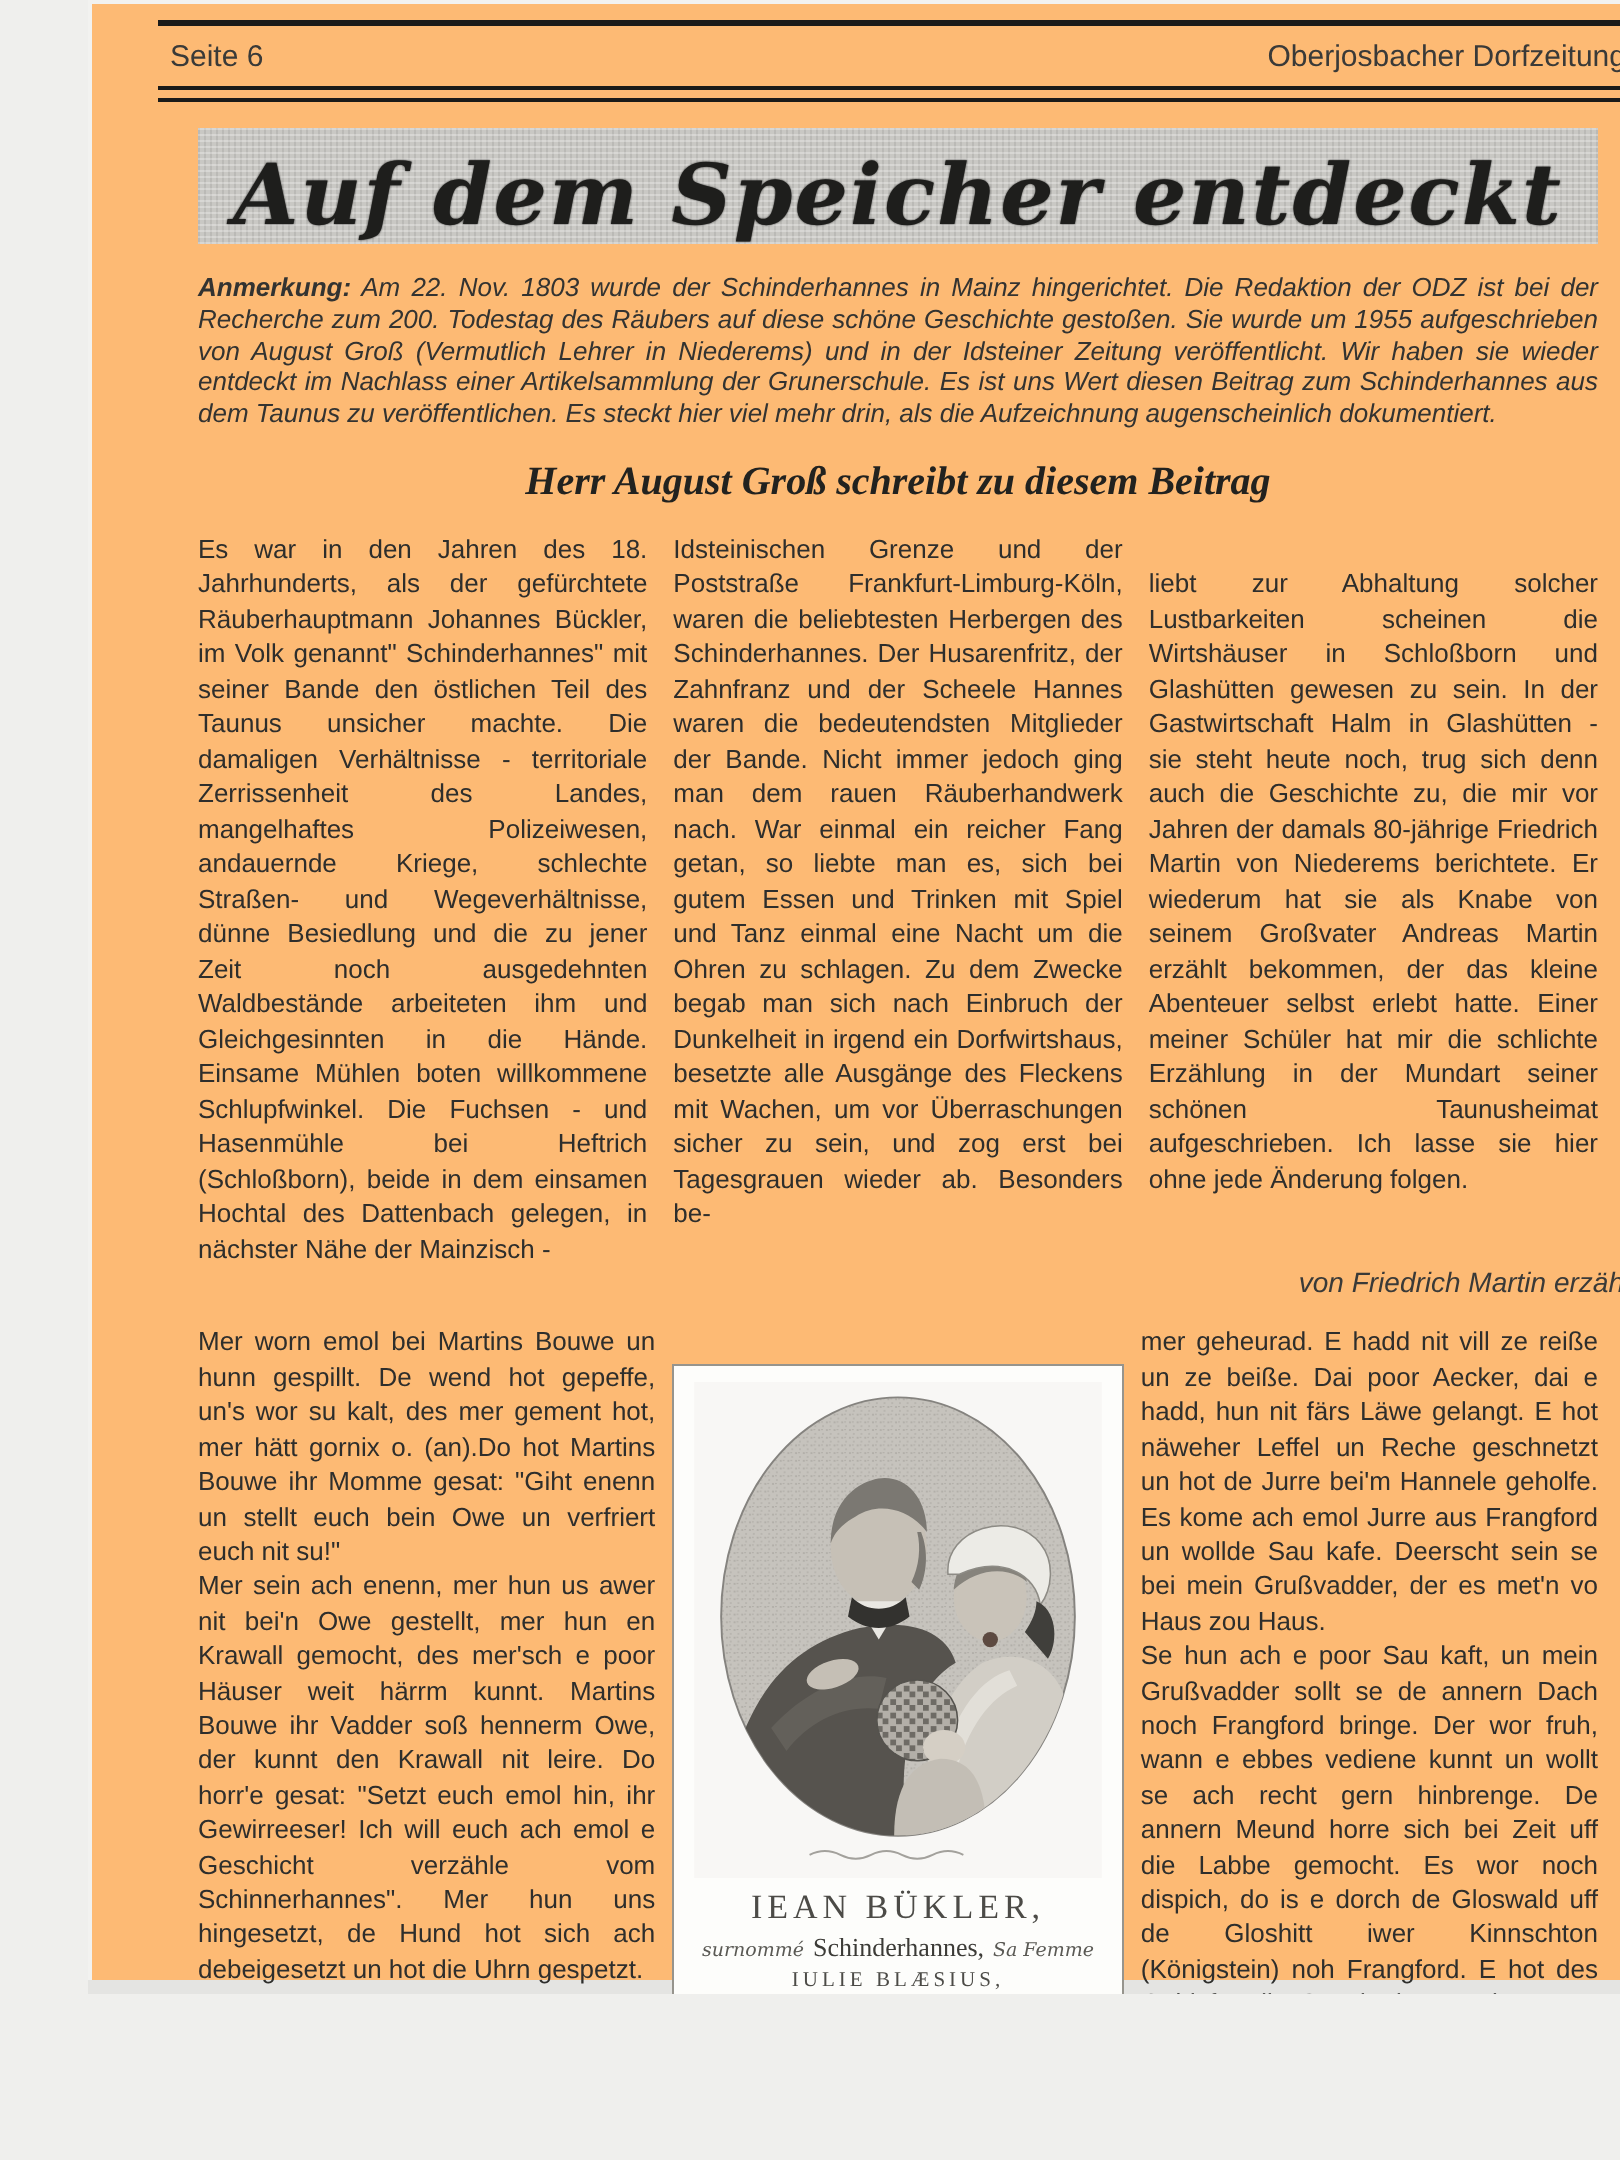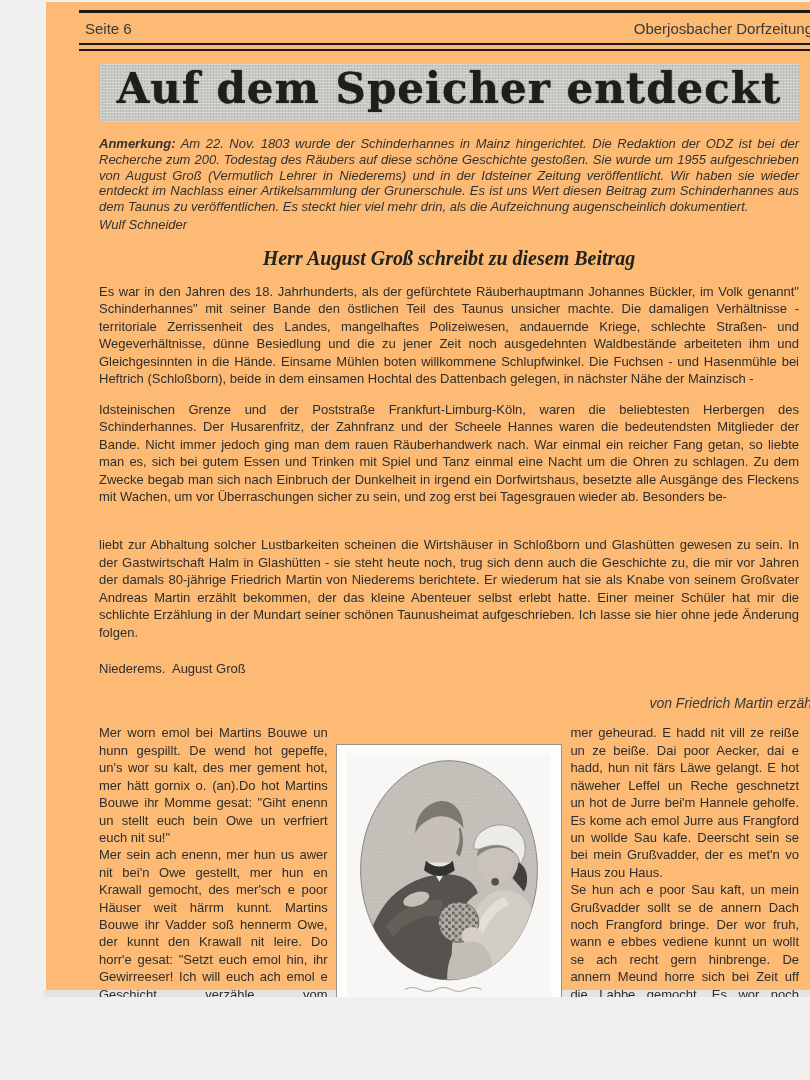--- a/index.html
+++ b/index.html
@@ -4,35 +4,36 @@
 <style>
   html,body { margin:0; padding:0; }
   body { width:810px; height:1080px; background:#efefed; font-family:"Liberation Sans",sans-serif; }
   .page { position:relative; width:810px; height:997px; background:#fdba74; overflow:hidden; color:#2b2b29; box-shadow: inset -5px -7px 0 #e4e4e2, inset 2px 2px 0 #f2f2f0; margin-left: 44px; }
   .inner { padding:10px 35px 0 35px; }
 
   .rule-top { height:3px; background:#1b1b19; }
   .header-row { display:flex; justify-content:space-between; align-items:baseline; padding:7px 6px 6px 6px; font-size:15px; color:#3a3a38; }
   .rule-double { height:4px; border-top:2px solid #1b1b19; border-bottom:2px solid #1b1b19; }
 
-  .banner { margin:13px 20px 0 20px; height:58px; display:flex; align-items:flex-start; justify-content:center;
+  .banner { margin:13px 20px 0 20px; height:58px; display:flex; align-items:flex-end; justify-content:center;
     background-color:#c9c8c4;
     background-image:
       repeating-linear-gradient(0deg, rgba(255,255,255,.28) 0 1px, transparent 1px 3px),
       repeating-linear-gradient(90deg, rgba(110,110,108,.16) 0 1px, transparent 1px 3px);
+    font-style: italic;
   }
   .banner-title { font-family:"DejaVu Serif",serif; font-weight:bold; font-size:42px; letter-spacing:1px; color:#1e1e1c; text-shadow:0 0 1px #1e1e1c; }
 
   .annotation { margin:14px 20px 0 20px; font-style:italic; font-size:13px; line-height:15.8px; text-align:justify; color:#333331; }
   .annotation .ann-label { font-weight:bold; }
   .annotation-sig { margin:2px 20px 0 20px; font-style:italic; font-size:13px; color:#333331; }
 
   .h-article1 { text-align:center; font-family:"Liberation Serif",serif; font-style:italic; font-weight:bold; font-size:20px; margin:15px 0 13px 0; color:#22221f; }
 
-  .cols3 { display:flex; gap:13px; margin:0 20px;flex-direction:column; }
+  .cols3 { display:flex; gap:13px; margin:0 20px; }
   .col { flex:1; font-size:13px; line-height:17.5px; text-align:justify; white-space:pre-line; color:#2e2e2c; }
   .signoff { margin-top:19px; white-space:pre-wrap; text-align:left; }
 
   .h-article2 { text-align:center; font-family:"Liberation Serif",serif; font-style:italic; font-weight:bold; font-size:27px; margin:14px 0 2px 0; color:#1f1f1d; }
   .h-article2-sub { text-align:right; font-style:italic; font-size:14px; margin:0 0 13px 0; color:#3a3a38; }
 
   .bottom-section { display:flex; gap:8px; margin:0 20px; }
   .bcol { width:240px; font-size:13px; line-height:17.4px; text-align:justify; white-space:pre-line; color:#2e2e2c; }
   .fig-col { width:238px; padding-top:20px; }
   .fig-box { border:1px solid #96948d; background:#fdfdfb; padding:8px 4px 8px 4px; text-align:center; }
@@ -64,30 +65,28 @@
 
     <div class="rule-double"></div>
 
     <div class="banner">
       <span class="banner-title">Auf dem Speicher entdeckt</span>
     </div>
 
     <div class="annotation">
       <span class="ann-label">Anmerkung:</span><span> Am 22. Nov. 1803 wurde der Schinderhannes in Mainz hingerichtet. Die Redaktion der ODZ ist bei der Recherche zum 200. Todestag des Räubers auf diese schöne Geschichte gestoßen. Sie wurde um 1955 aufgeschrieben von August Groß (Vermutlich Lehrer in Niederems) und in der Idsteiner Zeitung veröffentlicht. Wir haben sie wieder entdeckt im Nachlass einer Artikelsammlung der Grunerschule. Es ist uns Wert diesen Beitrag zum Schinderhannes aus dem Taunus zu veröffentlichen. Es steckt hier viel mehr drin, als die Aufzeichnung augenscheinlich dokumentiert.</span>
     </div>
-    <div class="annotation-sig">Wulf Schneider</div>
 
     <div class="h-article1">Herr August Groß schreibt zu diesem Beitrag</div>
 
     <div class="cols3">
       <div class="col">Es war in den Jahren des 18. Jahrhunderts, als der gefürchtete Räuberhauptmann Johannes Bückler, im Volk genannt" Schinderhannes" mit seiner Bande den östlichen Teil des Taunus unsicher machte. Die damaligen Verhältnisse - territoriale Zerrissenheit des Landes, mangelhaftes Polizeiwesen, andauernde Kriege, schlechte Straßen- und Wegeverhältnisse, dünne Besiedlung und die zu jener Zeit noch ausgedehnten Waldbestände arbeiteten ihm und Gleichgesinnten in die Hände. Einsame Mühlen boten willkommene Schlupfwinkel. Die Fuchsen - und Hasenmühle bei Heftrich (Schloßborn), beide in dem einsamen Hochtal des Dattenbach gelegen, in nächster Nähe der Mainzisch -</div>
       <div class="col">Idsteinischen Grenze und der Poststraße Frankfurt-Limburg-Köln, waren die beliebtesten Herbergen des Schinderhannes. Der Husarenfritz, der Zahnfranz und der Scheele Hannes waren die bedeutendsten Mitglieder der Bande. Nicht immer jedoch ging man dem rauen Räuberhandwerk nach. War einmal ein reicher Fang getan, so liebte man es, sich bei gutem Essen und Trinken mit Spiel und Tanz einmal eine Nacht um die Ohren zu schlagen. Zu dem Zwecke begab man sich nach Einbruch der Dunkelheit in irgend ein Dorfwirtshaus, besetzte alle Ausgänge des Fleckens mit Wachen, um vor Überraschungen sicher zu sein, und zog erst bei Tagesgrauen wieder ab. Besonders be-</div>
       <div class="col">
         <span>liebt zur Abhaltung solcher Lustbarkeiten scheinen die Wirtshäuser in Schloßborn und Glashütten gewesen zu sein. In der Gastwirtschaft Halm in Glashütten - sie steht heute noch, trug sich denn auch die Geschichte zu, die mir vor Jahren der damals 80-jährige Friedrich Martin von Niederems berichtete. Er wiederum hat sie als Knabe von seinem Großvater Andreas Martin erzählt bekommen, der das kleine Abenteuer selbst erlebt hatte. Einer meiner Schüler hat mir die schlichte Erzählung in der Mundart seiner schönen Taunusheimat aufgeschrieben. Ich lasse sie hier ohne jede Änderung folgen.</span>
-        <div class="signoff">Niederems.  August Groß</div>
       </div>
     </div>
 
     <div class="h-article2-sub">von Friedrich Martin erzählt</div>
 
     <div class="bottom-section">
       <div class="bcol">Mer worn emol bei Martins Bouwe un hunn gespillt. De wend hot gepeffe, un's wor su kalt, des mer gement hot, mer hätt gornix o. (an).Do hot Martins Bouwe ihr Momme gesat: "Giht enenn un stellt euch bein Owe un verfriert euch nit su!"
 Mer sein ach enenn, mer hun us awer nit bei'n Owe gestellt, mer hun en Krawall gemocht, des mer'sch e poor Häuser weit härrm kunnt. Martins Bouwe ihr Vadder soß hennerm Owe, der kunnt den Krawall nit leire. Do horr'e gesat: "Setzt euch emol hin, ihr Gewirreeser! Ich will euch ach emol e Geschicht verzähle vom Schinnerhannes". Mer hun uns hingesetzt, de Hund hot sich ach debeigesetzt un hot die Uhrn gespetzt.
 
 Do horre ogefange met ze verzehle: Es sein schunt mih wai hunnert Johr her do hot de Schinnerhannes met seine Geselle hai des Ländche unsicher gemocht. Sessemol hot hai mein Grußvadder geläbt, der hot sich Andreas Martin geschriwwe.
@@ -130,20 +129,25 @@
               <path d="M132,100 C130,76 166,66 180,84 C188,94 186,108 180,116 C178,100 160,90 138,100 Z" fill="#ecebe6" stroke="#8d8b85" stroke-width="0.8"></path>
               <path d="M178,114 C188,118 190,134 184,144 L172,130 C176,124 178,119 178,114 Z" fill="#403f3b"></path>
               <circle cx="154" cy="134" r="4" fill="#5d4a41"></circle>
               <circle cx="116" cy="176" r="21" fill="url(#checks)" stroke="#55534e" stroke-width="0.8"></circle>
               <ellipse cx="130" cy="190" rx="11" ry="9" fill="#d5cfc5"></ellipse>
               <path d="M104,236 C104,212 112,198 128,196 C144,196 152,208 152,236 Z" fill="#c3beb5"></path>
             </g>
             <path d="M60,246 q8,-4 16,0 t16,0 t16,0 t16,0 t16,0" stroke="#a3a19c" stroke-width="1" fill="none"></path>
           </svg>
           <div class="cap1">IEAN BÜKLER,</div>
+          <div class="cap2">
+            <span class="cap-script">surnommé</span>
+            <span class="cap-name">Schinderhannes,</span>
+            <span class="cap-script">Sa Femme</span>
+          </div>
           <div class="cap3">IULIE BLÆSIUS,</div>
           <div class="cap4">
             <span class="cap-script">et son enfant</span>
             <span class="cap-name-sm">François Guilliaume.</span>
           </div>
         </div>
       </div>
 
       <div class="bcol">mer geheurad. E hadd nit vill ze reiße un ze beiße. Dai poor Aecker, dai e hadd, hun nit färs Läwe gelangt. E hot näweher Leffel un Reche geschnetzt un hot de Jurre bei'm Hannele geholfe. Es kome ach emol Jurre aus Frangford un wollde Sau kafe. Deerscht sein se bei mein Grußvadder, der es met'n vo Haus zou Haus.
 Se hun ach e poor Sau kaft, un mein Grußvadder sollt se de annern Dach noch Frangford bringe. Der wor fruh, wann e ebbes vediene kunnt un wollt se ach recht gern hinbrenge. De annern Meund horre sich bei Zeit uff die Labbe gemocht. Es wor noch dispich, do is e dorch de Gloswald uff de Gloshitt iwer Kinnschton (Königstein) noh Frangford. E hot des Geld fär die Säu krait un ach e gout Trinkgeld. Do horre sich werre uf de Hammweg gemocht.

